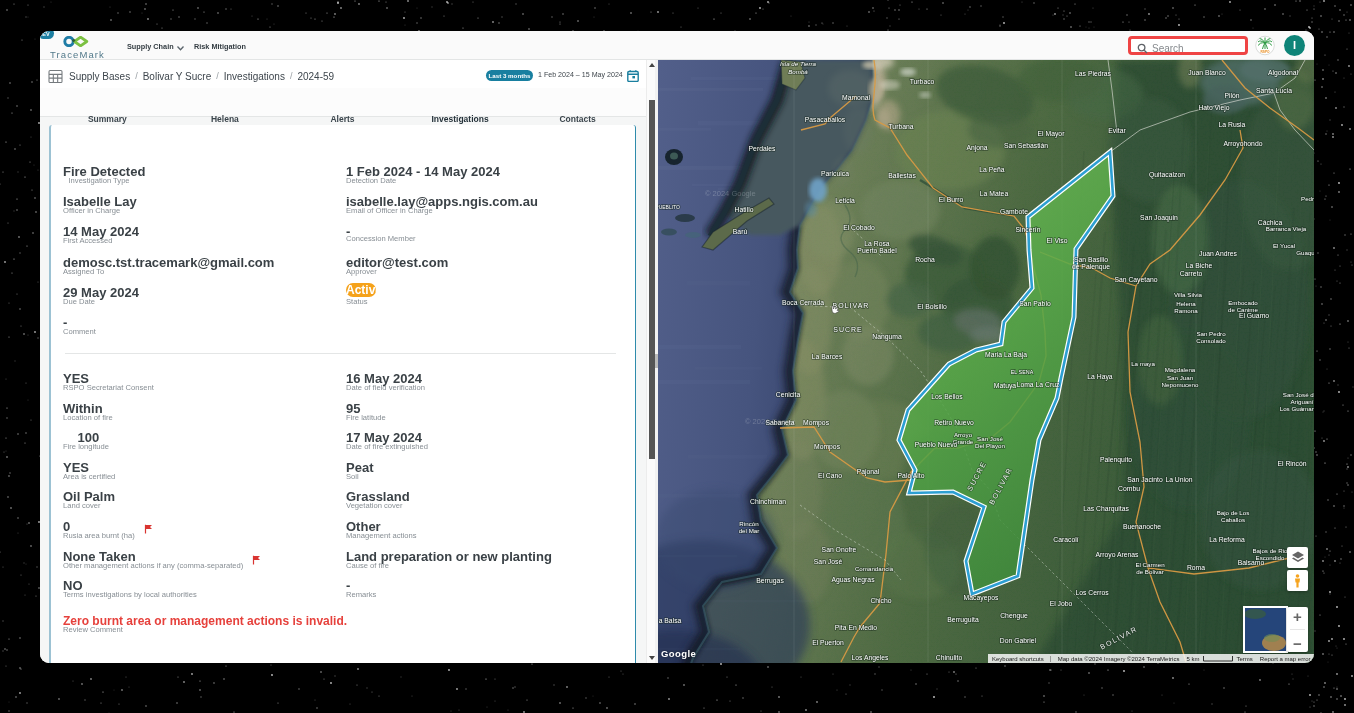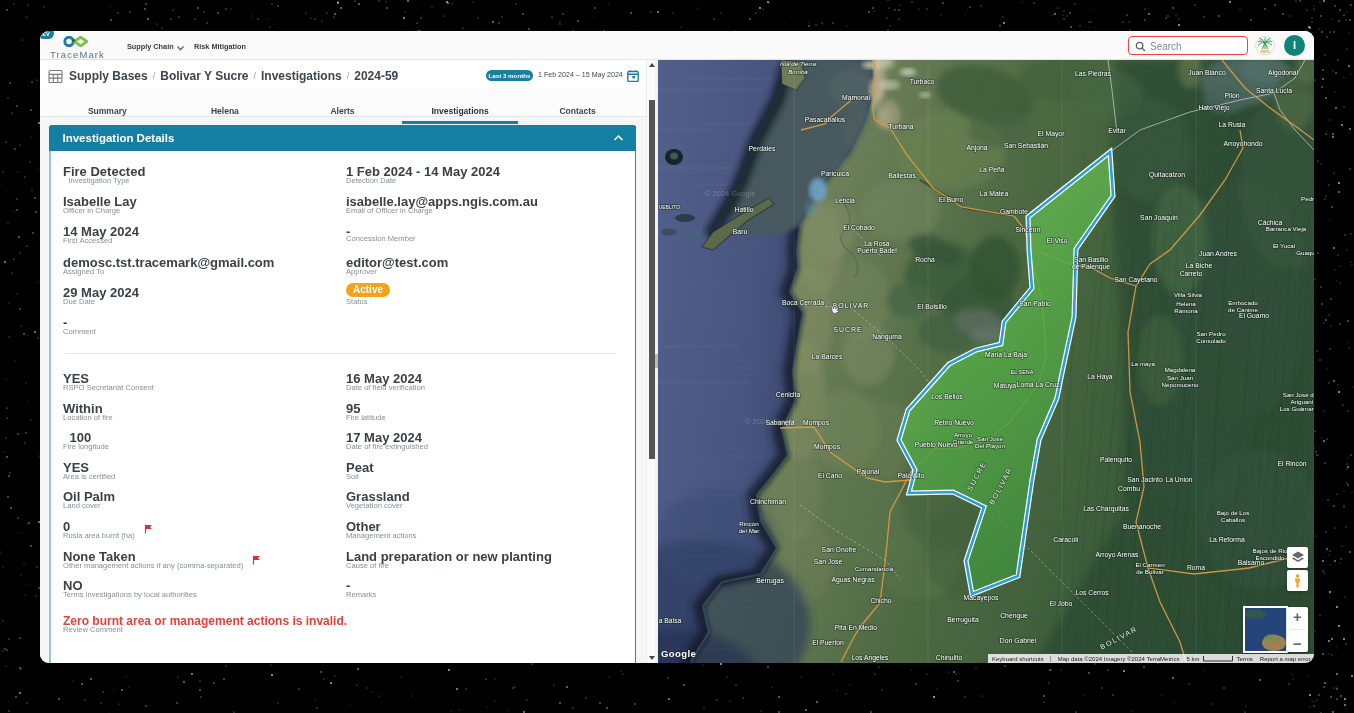--- a/index.html
+++ b/index.html
@@ -1,23 +1,23 @@
 <!DOCTYPE html>
 <html><head><meta charset="utf-8"><style>
 *{margin:0;padding:0;box-sizing:border-box}
 body{width:1354px;height:713px;background:#000;font-family:"Liberation Sans",sans-serif;position:relative;overflow:hidden}
 #win{position:absolute;left:40px;top:31px;width:1274px;height:632px;background:#fff;border-radius:9px;overflow:hidden}
 #nav{position:absolute;left:0;top:0;width:100%;height:29px;background:#fafafa;border-bottom:1px solid #e3e5e5;z-index:5}
 .navtxt{position:absolute;top:11px;font-size:7.3px;font-weight:700;color:#333c42}
 #panel{position:absolute;left:0;top:29px;width:615px;height:603px;background:#f5f6f6}
 #bc{position:absolute;left:0;top:0;width:100%;height:28px;background:#fff;display:flex;align-items:center}
-.bci{font-size:12px;font-weight:700;color:#3e464d}
+.bci{font-size:10px;font-weight:400;color:#3e464d}
 .bcs{font-size:9px;color:#9aa0a5;margin:0 5px}
 #tabsbg{position:absolute;left:0;top:28px;width:100%;height:29px;background:#fcfcfc;border-bottom:1px solid #e4e6e6}
-#tabs{position:absolute;left:8.5px;top:36px;width:588px;height:29px;display:flex}
+#tabs{position:absolute;left:8.5px;top:44px;width:588px;height:29px;display:flex}
 .tab{flex:1;text-align:center;font-size:8.5px;font-weight:700;color:#3b454c;padding-top:10px;position:relative}
 #card{position:absolute;left:8.5px;top:65px;width:587px;height:538px;background:#fff;border-left:2px solid #9cc2d3;border-right:1px solid #2f8bab;border-radius:3px 3px 0 0}
 #cardhdr{position:absolute;left:-2px;top:0;right:-1px;height:26px;background:#157fa3;border-radius:3px 3px 0 0;color:#fff;font-size:11.5px;font-weight:700;line-height:26px;padding-left:14px}
 .fv{position:absolute;font-size:13px;font-weight:700;color:#3a4146;white-space:nowrap}
 .fl{position:absolute;font-size:7.6px;color:#878e94;white-space:nowrap}
 #map{position:absolute;left:615px;top:29px;width:659px;height:603px;background:#4e6647}
 .mbtn{position:absolute;background:#fff;border-radius:2px;box-shadow:0 1px 3px rgba(0,0,0,.3)}
 #attr{position:absolute;right:0;bottom:0;height:9px;background:rgba(248,248,248,.85);font-size:6px;color:#1a1a1a;display:flex;align-items:center;white-space:nowrap}
 #attr span{margin:0 3.5px}
 </style></head><body>
@@ -670,21 +670,21 @@
       <circle cx="6" cy="5.5" r="4.2" fill="none" stroke="#1f7ca6" stroke-width="2.9"></circle>
       <path d="M11.4 5.5 L17.6 1.2 L23.8 5.5 L17.6 9.8 Z" fill="none" stroke="#7cc142" stroke-width="2.8" stroke-linejoin="round"></path>
       <path d="M9.6 5.3 L11.8 3.7" stroke="#2b5b33" stroke-width="2.6"></path>
     </svg>
     <div style="position:absolute;left:10px;top:18px;font-size:9.5px;font-weight:400;color:#52798a;letter-spacing:1.1px">TraceMark</div>
     <div class="navtxt" style="left:87px">Supply Chain</div>
     <svg style="position:absolute;left:136px;top:14px" width="9" height="7">
         <path d="M1.5 1.5 L4.5 4.8 L7.5 1.5" stroke="#5a646b" stroke-width="1.3" fill="none"></path>
       </svg>
     <div class="navtxt" style="left:154px">Risk Mitigation</div>
-    <div style="position:absolute;left:1088px;top:5px;width:120px;height:19px;border:1px solid #ef4444;border-radius:4px;background:#fff">
+    <div style="position:absolute;left:1088px;top:5px;width:120px;height:19px;border:3px solid #ef4444;border-radius:4px;background:#fff">
       <svg style="position:absolute;left:6px;top:4px" width="11" height="11" viewBox="0 0 11 11">
           <circle cx="4.6" cy="4.6" r="3.3" fill="none" stroke="#5f6368" stroke-width="1.3"></circle>
           <line x1="7.2" y1="7.2" x2="10" y2="10" stroke="#5f6368" stroke-width="1.3"></line>
         </svg>
       <span style="position:absolute;left:21px;top:4px;font-size:10px;color:#85898d">Search</span>
     </div>
     <svg style="position:absolute;left:1215px;top:4px" width="20" height="21" viewBox="0 0 20 21">
       <circle cx="10" cy="10.5" r="9.3" fill="#fff"></circle>
       <g stroke="#2e9b44" stroke-width="1" fill="none">
         <path d="M10 8 Q10 3 10 2.5"></path>
@@ -731,55 +731,52 @@
     </div>
     <div id="tabsbg"></div>
     <div id="tabs">
       <div class="tab">Summary</div>
         <div class="tab">Helena</div>
         <div class="tab">Alerts</div>
       <div class="tab" style="color:#25323a">Investigations<div style="position:absolute;left:1px;right:1px;bottom:1px;height:3px;background:#157fa3"></div></div>
       <div class="tab">Contacts</div>
     </div>
     <div id="card">
-      <div id="cardhdr">Investigation Details<svg style="position:absolute;right:12px;top:9px" width="11" height="8">
-            <path d="M1.5 6 L5.5 2 L9.5 6" stroke="#fff" stroke-width="1.5" fill="none"></path>
-          </svg></div>
       <div class="fv" style="left:12.5px;top:39px">Fire Detected</div>
         <div class="fl" style="left:18px;top:51px">Investigation Type</div>
         <div class="fv" style="left:295.5px;top:39px">1 Feb 2024 - 14 May 2024</div>
         <div class="fl" style="left:295.5px;top:51px">Detection Date</div>
         <div class="fv" style="left:12.5px;top:69px">Isabelle Lay</div>
         <div class="fl" style="left:12.5px;top:81px">Officer in Charge</div>
         <div class="fv" style="left:295.5px;top:69px">isabelle.lay@apps.ngis.com.au</div>
         <div class="fl" style="left:295.5px;top:81px">Email of Officer in Charge</div>
         <div class="fv" style="left:12.5px;top:99px">14 May 2024</div>
         <div class="fl" style="left:12.5px;top:111px">First Accessed</div>
         <div class="fv" style="left:295.5px;top:99px">-</div>
         <div class="fl" style="left:295.5px;top:109px">Concession Member</div>
         <div class="fv" style="left:12.5px;top:130px">demosc.tst.tracemark@gmail.com</div>
         <div class="fl" style="left:12.5px;top:142px">Assigned To</div>
         <div class="fv" style="left:295.5px;top:130px">editor@test.com</div>
         <div class="fl" style="left:295.5px;top:142px">Approver</div>
         <div class="fv" style="left:12.5px;top:160px">29 May 2024</div>
         <div class="fl" style="left:12.5px;top:172px">Due Date</div>
-        <div style="position:absolute;left:295.5px;top:157.79999999999998px;width:44px;height:14px;background:#f5a21a;border-radius:7px;color:#fff;font-size:10px;font-weight:700;text-align:center;line-height:14px">Active</div>
+        <div style="position:absolute;left:295.5px;top:157.79999999999998px;width:30px;height:14px;background:#f5a21a;border-radius:7px;color:#fff;font-size:12px;font-weight:700;text-align:center;line-height:14px">Active</div>
         <div class="fl" style="left:295.5px;top:172px">Status</div>
         <div class="fv" style="left:12.5px;top:190px">-</div>
         <div class="fl" style="left:12.5px;top:202px">Comment</div>
         <div style="position:absolute;left:14.5px;top:228px;width:551px;height:1px;background:#e4e6e6"></div>
         <div class="fv" style="left:12.5px;top:246px">YES</div>
         <div class="fl" style="left:12.5px;top:258px">RSPO Secretariat Consent</div>
         <div class="fv" style="left:295.5px;top:246px">16 May 2024</div>
         <div class="fl" style="left:295.5px;top:258px">Date of field verification</div>
         <div class="fv" style="left:12.5px;top:276px">Within</div>
         <div class="fl" style="left:12.5px;top:288px">Location of fire</div>
         <div class="fv" style="left:295.5px;top:276px">95</div>
         <div class="fl" style="left:295.5px;top:288px">Fire latitude</div>
-        <div class="fv" style="left:19px;top:305px">100</div>
+        <div class="fv" style="left:27px;top:305px">100</div>
         <div class="fl" style="left:12.5px;top:317px">Fire longitude</div>
         <div class="fv" style="left:295.5px;top:305px">17 May 2024</div>
         <div class="fl" style="left:295.5px;top:317px">Date of fire extinguished</div>
         <div class="fv" style="left:12.5px;top:335px">YES</div>
         <div class="fl" style="left:12.5px;top:347px">Area is certified</div>
         <div class="fv" style="left:295.5px;top:335px">Peat</div>
         <div class="fl" style="left:295.5px;top:347px">Soil</div>
         <div class="fv" style="left:12.5px;top:364px">Oil Palm</div>
         <div class="fl" style="left:12.5px;top:376px">Land cover</div>
         <div class="fv" style="left:295.5px;top:364px">Grassland</div>

